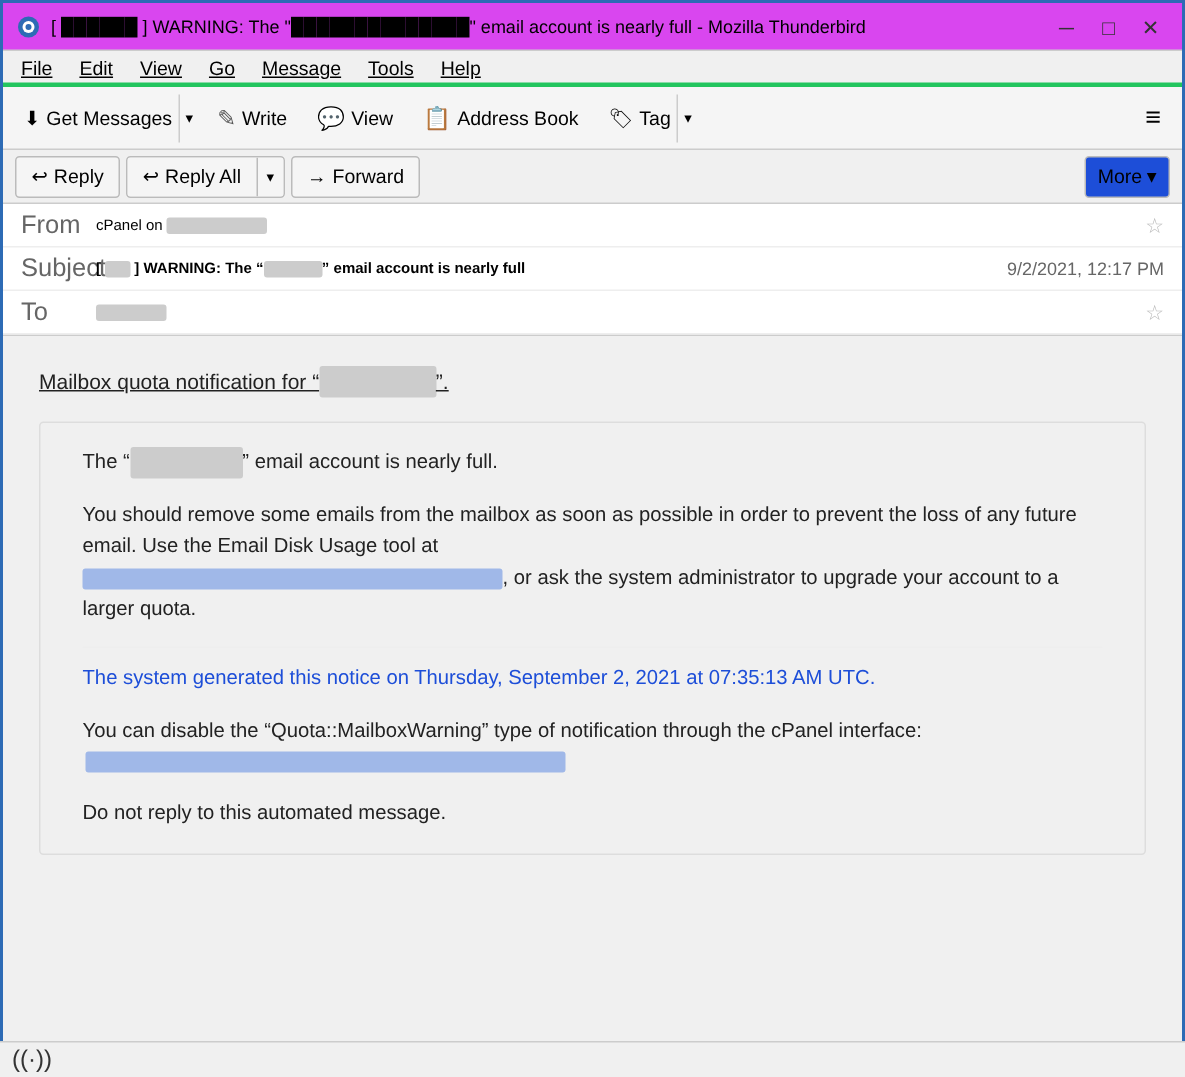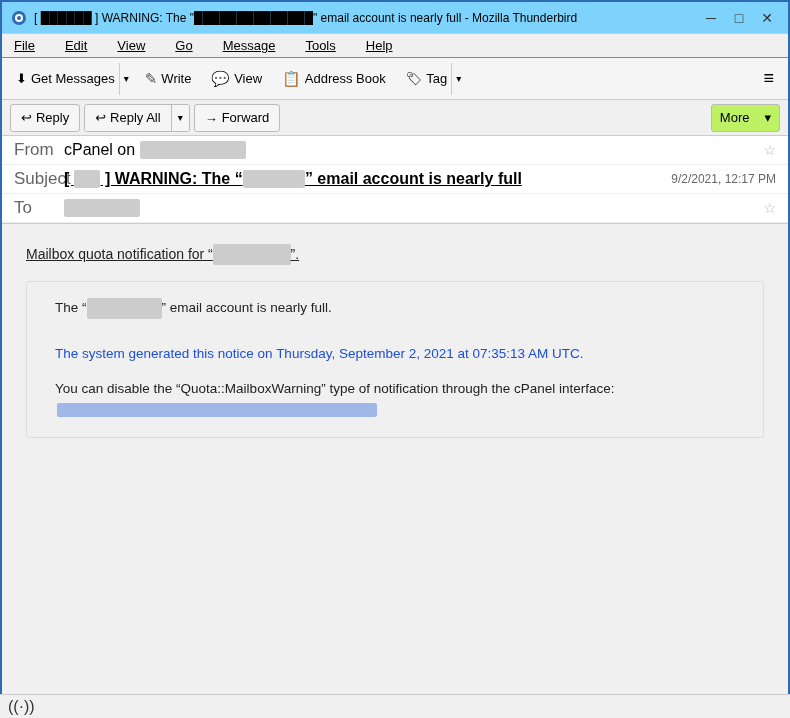--- a/index.html
+++ b/index.html
@@ -8,21 +8,21 @@
       height: 718px;
       font-family: 'Segoe UI', Arial, sans-serif;
       font-size: 13px;
       background: #f0f0f0;
       overflow: hidden;
       border: 2px solid #2d6bb5;
     }
 
     
     .title-bar {
-      background: #7dd3fc;
+      background: #d946ef;
       height: 32px;
       display: flex;
       align-items: center;
       padding: 0 8px;
       border-bottom: 1px solid #ccc;
       user-select: none;
     }
     .title-bar-icon {
       width: 18px;
       height: 18px;
@@ -54,24 +54,24 @@
       align-items: center;
       justify-content: center;
       color: #333;
     }
 
     
     .menu-bar {
       background: #f0f0f0;
       height: 24px;
       display: flex;
-      align-items: center;
+      align-items: flex-end;
       padding: 0 4px;
-      border-bottom: 1px solid #22c55e;
-      gap: 14px;
+      border-bottom: 3px solid #22c55e;
+      gap: 2px;
     }
     .menu-item {
       padding: 2px 8px;
       font-size: 13px;
       cursor: pointer;
       border-radius: 2px;
       text-decoration: underline;
       color: #000;
     }
 
@@ -197,24 +197,24 @@
       border: 1px solid #bbb;
       background: #f5f5f5;
       cursor: pointer;
       border-radius: 3px;
       font-size: 13px;
       height: 28px;
     }
     .more-btn {
       display: flex;
       align-items: center;
-      gap: 15px;
+      gap: 3px;
       padding: 3px 8px;
       border: 1px solid #bbb;
-      background: #bef264;
+      background: #1d4ed8;
       cursor: pointer;
       border-radius: 3px;
       font-size: 13px;
       height: 28px;
     }
     .email-toolbar-spacer { flex: 1; }
 
     
     .email-field {
       display: flex;
@@ -224,32 +224,31 @@
       min-height: 26px;
     }
     .email-field-label {
       color: #666;
       width: 50px;
       font-size: 17px;
       flex-shrink: 0;
     }
     .email-field-value {
       color: #000;
-      font-size: 16px;
+      font-size: 10px;
       flex: 1;
     }
     .email-field-date {
       color: #666;
       font-size: 12px;
       margin-left: auto;
     }
     .subject-field .email-field-value {
       font-weight: bold;
-      font-size: 16px;
-      text-decoration: underline;
+      font-size: 10px;
     }
     .blurred {
       display: inline-block;
       background: #ccc;
       border-radius: 2px;
       color: transparent;
       user-select: none;
     }
     .blurred-link {
       display: inline-block;
@@ -445,30 +444,37 @@
 <div class="scroll-area">
   <div class="email-content">
     <p class="email-intro">
       Mailbox quota notification for “<span class="blurred">&nbsp;&nbsp;&nbsp;&nbsp;&nbsp;&nbsp;&nbsp;&nbsp;&nbsp;&nbsp;&nbsp;&nbsp;&nbsp;&nbsp;&nbsp;&nbsp;&nbsp;&nbsp;&nbsp;&nbsp;</span>”.
     </p>
 
     <div class="email-box">
       <p>
         The “<span class="blurred">&nbsp;&nbsp;&nbsp;&nbsp;&nbsp;&nbsp;&nbsp;&nbsp;&nbsp;&nbsp;&nbsp;&nbsp;&nbsp;&nbsp;&nbsp;&nbsp;&nbsp;&nbsp;&nbsp;&nbsp;</span>” email account is nearly full.
       </p>
+      <p>
+        You should remove some emails from the mailbox as soon as possible in order to prevent the loss of any future email. Use the Email Disk Usage tool at<br>
+        <span class="blurred-link" style="width:280px; height:14px; display:inline-block; vertical-align:middle; margin-top:4px; margin-bottom:2px;">&nbsp;</span>, or ask the system administrator to upgrade your account to a larger quota.
+      </p>
 
       <p class="system-notice">
         The system generated this notice on Thursday, September 2, 2021 at 07:35:13 AM UTC.
       </p>
 
       <p>
         You can disable the “Quota::MailboxWarning” type of notification through the cPanel interface:
         <span class="blurred-link" style="width:320px; height:14px; display:inline-block; vertical-align:middle; margin-left:2px;">&nbsp;</span>
       </p>
 
+      <p>
+        Do not reply to this automated message.
+      </p>
     </div>
 
   </div>
 </div>
 
 <div class="status-bar">
   <span class="wifi-icon">((·))</span>
 </div>
 
 </body></html>

